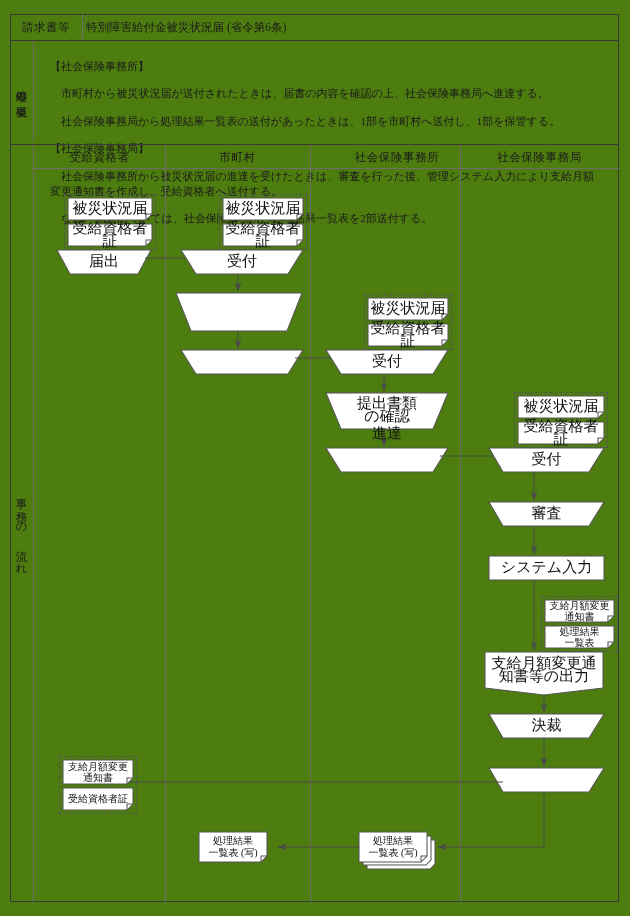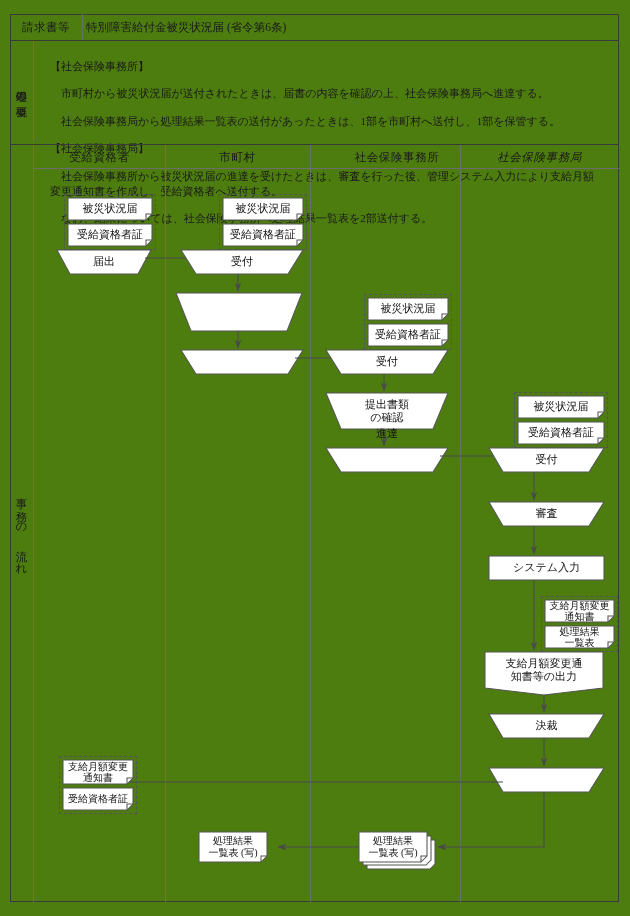--- a/index.html
+++ b/index.html
@@ -31,21 +31,21 @@
   .summary-body p.wrap{white-space:normal;text-indent:11px;}
 
   
   .colhead{position:absolute;top:146px;height:22px;display:flex;align-items:center;justify-content:center;font-size:11.5px;letter-spacing:.6px;}
 
   
   #flow{position:absolute;left:0;top:0;width:630px;height:916px;pointer-events:none;}
 
   
   .nlabel{position:absolute;display:flex;align-items:center;justify-content:center;
-          text-align:center;font-size:11px;line-height:13.5px;color:#111;}
+          text-align:center;font-size:15px;line-height:13.5px;color:#111;}
 
   
   .docgroup{position:absolute;border:1.1px dashed #555;box-sizing:border-box;}
 </style>
 </head>
 <body>
 
 <div id="page">
 
   <div class="frame"></div>
@@ -63,21 +63,21 @@
     <p class="ind1">社会保険事務局から処理結果一覧表の送付があったときは、1部を市町村へ送付し、1部を保管する。</p>
     <p>【社会保険事務局】</p>
     <p class="wrap">社会保険事務所から被災状況届の進達を受けたときは、審査を行った後、管理システム入力により支給月額変更通知書を作成し、受給資格者へ送付する。</p>
     <p class="ind1">なお、結果については、社会保険事務所へ処理結果一覧表を2部送付する。</p>
   </div>
   <div class="hr hr-strong" style="left:10px;top:144px;width:609px;"></div>
 
   <div class="colhead" style="left:34px;width:131px;">受給資格者</div>
   <div class="colhead" style="left:165px;width:145px;">市町村</div>
   <div class="colhead" style="left:310px;width:150px;margin-left:12px;">社会保険事務所</div>
-  <div class="colhead" style="left:460px;width:159px;font-style:italic;">社会保険事務局</div>
+  <div class="colhead" style="left:460px;width:159px;">社会保険事務局</div>
   <div class="hr" style="left:33px;top:168px;width:586px;"></div>
 
   <div class="vr" style="left:33px;top:145px;height:757px;"></div>
   <div class="vr" style="left:165px;top:145px;height:757px;"></div>
   <div class="vr" style="left:310px;top:145px;height:757px;"></div>
   <div class="vr" style="left:460px;top:145px;height:757px;"></div>
 
   <div class="vlabel flow">事務の流れ</div>
 
   <svg id="flow" viewBox="0 0 630 916">
@@ -175,21 +175,21 @@
   <div class="nlabel" style="left:68px;top:224px;width:84px;height:22px;">受給資格者証</div>
   <div class="nlabel" style="left:57px;top:252px;width:94px;height:20px;">届出</div>
 
   <div class="nlabel" style="left:223px;top:198px;width:80px;height:22px;">被災状況届</div>
   <div class="nlabel" style="left:223px;top:224px;width:80px;height:22px;">受給資格者証</div>
   <div class="nlabel" style="left:181px;top:252px;width:122px;height:20px;">受付</div>
 
   <div class="nlabel" style="left:368px;top:298px;width:80px;height:22px;">被災状況届</div>
   <div class="nlabel" style="left:368px;top:324px;width:80px;height:22px;">受給資格者証</div>
   <div class="nlabel" style="left:326px;top:352px;width:122px;height:20px;">受付</div>
-  <div class="nlabel" style="left:326px;top:396px;width:122px;height:30px;white-space:pre-line;">提出書類
+  <div class="nlabel" style="left:326px;top:396px;width:122px;height:30px;white-space:pre-line;font-family:Liberation Mono, monospace;">提出書類
 の確認</div>
   <div class="nlabel" style="left:326px;top:424px;width:122px;height:20px;">進達</div>
 
   <div class="nlabel" style="left:518px;top:396px;width:86px;height:22px;">被災状況届</div>
   <div class="nlabel" style="left:518px;top:422px;width:86px;height:22px;">受給資格者証</div>
   <div class="nlabel" style="left:489px;top:450px;width:115px;height:20px;">受付</div>
   <div class="nlabel" style="left:489px;top:504px;width:115px;height:20px;">審査</div>
   <div class="nlabel" style="left:489px;top:556px;width:115px;height:24px;">システム入力</div>
   <div class="nlabel" style="left:545px;top:600px;width:69px;height:22px;white-space:pre-line;font-size:10px;line-height:11.5px;">支給月額変更
 通知書</div>

